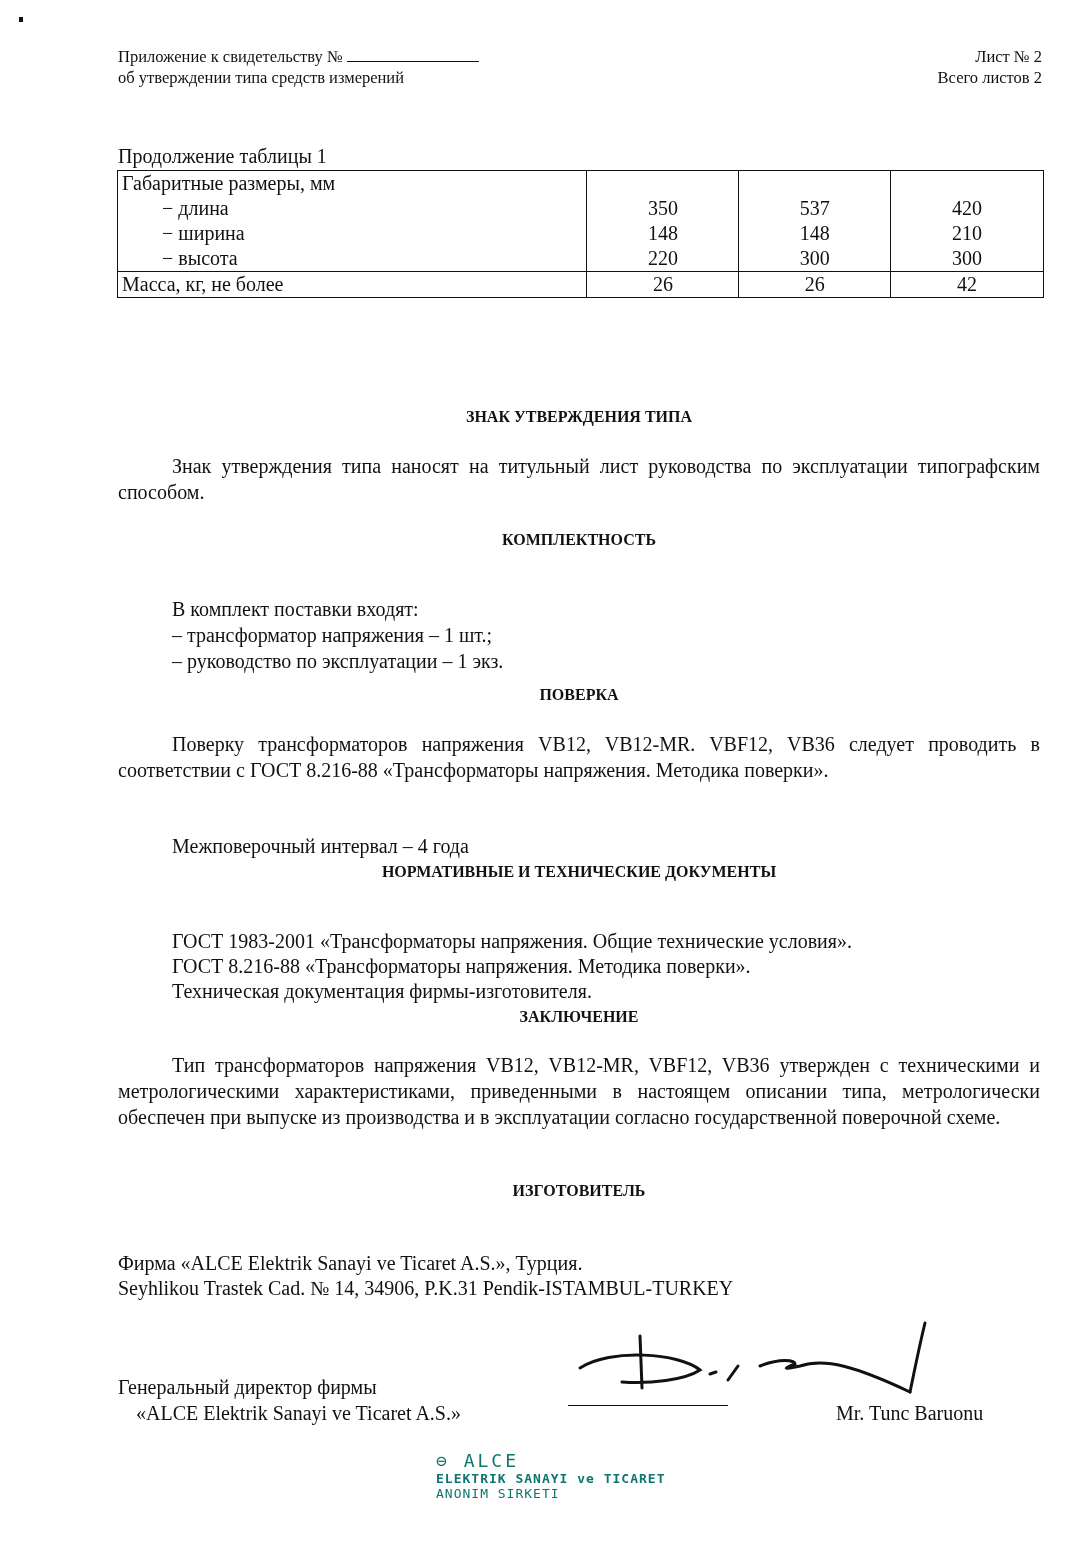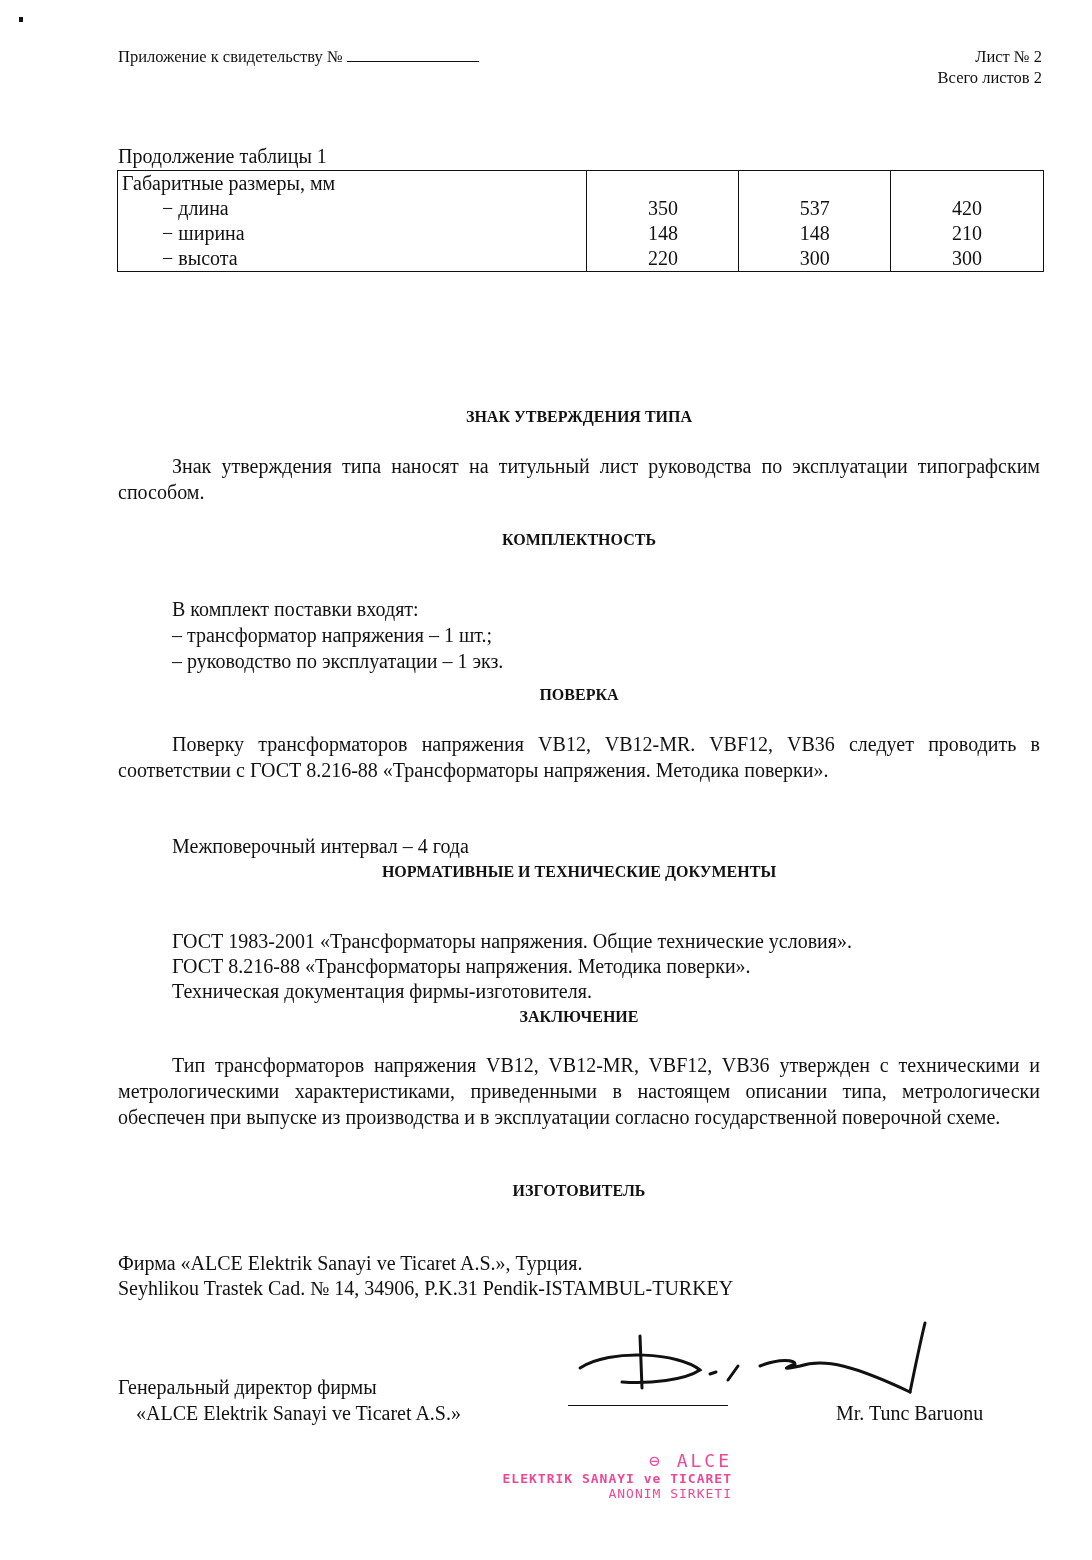--- a/index.html
+++ b/index.html
@@ -11,32 +11,33 @@
   .uline{display:inline-block;width:132px;border-bottom:1px solid #111;height:14px;vertical-align:baseline;}
   .cont{left:118px;top:145px;font-size:20px;}
   table.spec{position:absolute;left:117px;top:170px;width:927px;border-collapse:collapse;font-size:20px;}
   table.spec td{border:1.5px solid #111;padding:0 4px;line-height:25px;vertical-align:middle;}
   table.spec td.c{text-align:center;}
   .h{position:absolute;left:118px;width:922px;text-align:center;font-weight:bold;font-size:16px;}
   .p{position:absolute;left:118px;width:922px;font-size:20px;line-height:26px;text-align:justify;}
   .ind{text-indent:54px;}
   .line{position:absolute;font-size:20px;line-height:26px;margin-top:18px;}
   .sig-line{position:absolute;left:568px;top:1405px;width:160px;border-bottom:1.5px solid #111;}
-  .stamp{position:absolute;left:472px;top:1450px;width:260px;text-align:right;font-family:"DejaVu Sans Mono",monospace;color:#ec4899;}
+  .stamp{position:absolute;left:436px;top:1450px;width:260px;text-align:left;font-family:"DejaVu Sans Mono",monospace;color:#0f766e;}
   .stamp .s1{font-size:18px;letter-spacing:3px;}
   .stamp .s2{font-size:13px;font-weight:bold;letter-spacing:1px;}
   .stamp .s3{font-size:13px;letter-spacing:1px;}
 </style>
 </head>
 <body>
 
 <div class="abs" style="left:19px;top:17px;width:4px;height:5px;background:#111;"></div>
 
 <div class="abs hdr-l">
   <div><span>Приложение к свидетельству №</span> <span class="uline"></span></div>
+  <div>об утверждении типа средств измерений</div>
 </div>
 <div class="abs hdr-r">
   <div>Лист № 2</div>
   <div>Всего листов 2</div>
 </div>
 
 <div class="abs cont">Продолжение таблицы 1</div>
 
 <table class="spec">
   <colgroup>
@@ -64,20 +65,26 @@
           <div>537</div>
           <div>148</div>
           <div>300</div>
         </td>
     <td class="c">
           <div>&nbsp;</div>
           <div>420</div>
           <div>210</div>
           <div>300</div>
         </td>
+  </tr>
+  <tr>
+    <td>Масса, кг, не более</td>
+    <td class="c">26</td>
+    <td class="c">26</td>
+    <td class="c">42</td>
   </tr>
 </tbody>
   </table>
 
 <div class="h" style="top:408px">ЗНАК УТВЕРЖДЕНИЯ ТИПА</div>
 <div class="p ind" style="top:453px">Знак утверждения типа наносят на титульный лист руководства по эксплуатации типографским способом.</div>
 
 <div class="h" style="top:531px">КОМПЛЕКТНОСТЬ</div>
 <div class="line" style="left:172px;top:578px">В комплект поставки входят:</div>
 <div class="line" style="left:172px;top:604px">–  трансформатор напряжения – 1 шт.;</div>

